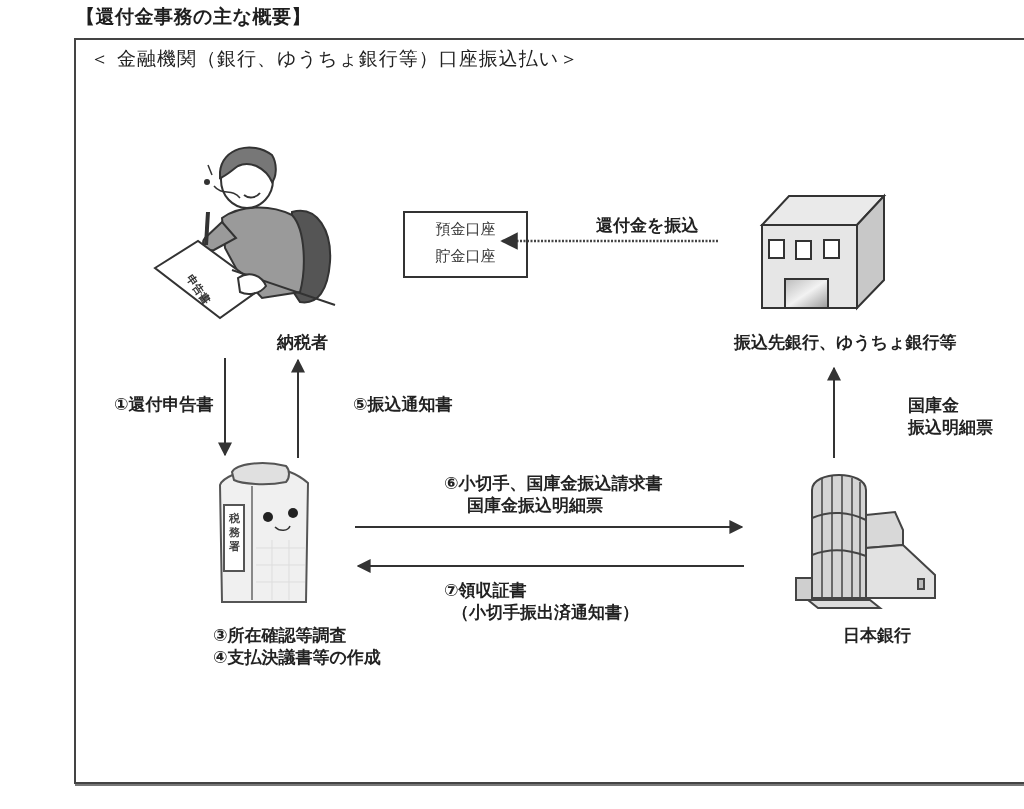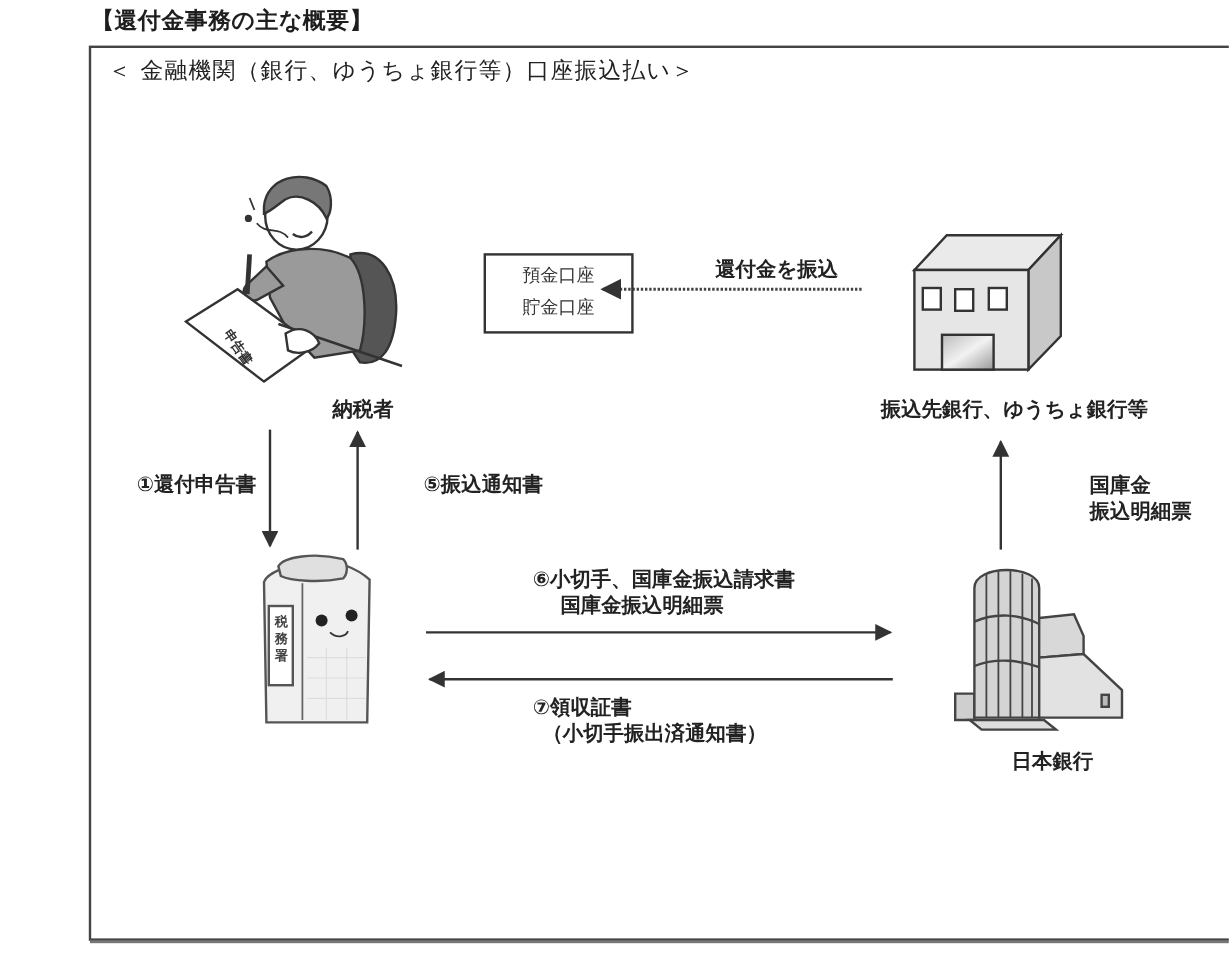--- a/index.html
+++ b/index.html
@@ -137,15 +137,17 @@
   <div>⑥小切手、国庫金振込請求書</div>
   <div style="padding-left:23px;">国庫金振込明細票</div>
 </div>
 
 <div class="abs label multi" style="left:396px; top:579px;">
   <div>⑦領収証書</div>
   <div style="padding-left:8px;">（小切手振出済通知書）</div>
 </div>
 
 <div class="abs label multi" style="left:165px; top:624px;">
+  <div>③所在確認等調査</div>
+  <div>④支払決議書等の作成</div>
 </div>
 
 <div class="abs label" style="left:795px; top:624px;">日本銀行</div>
 
 </body></html>

